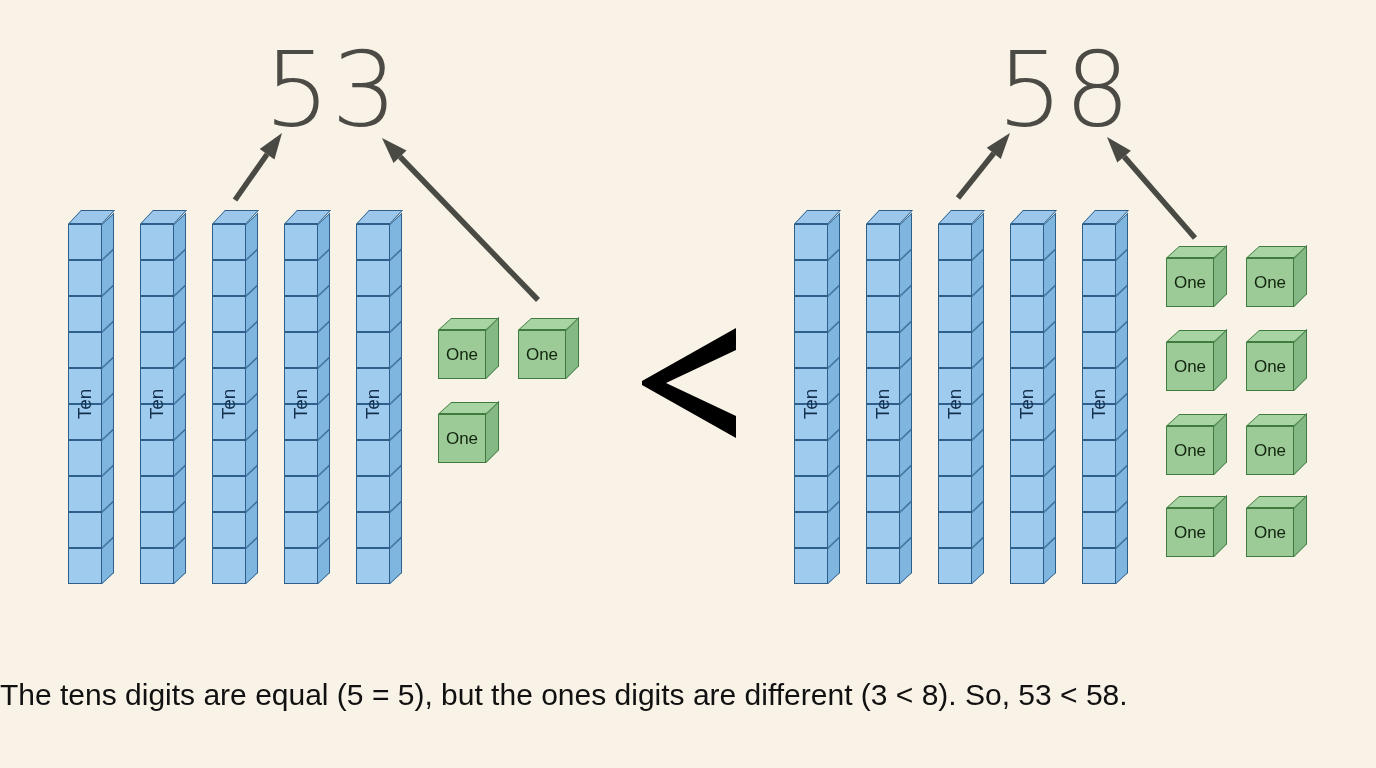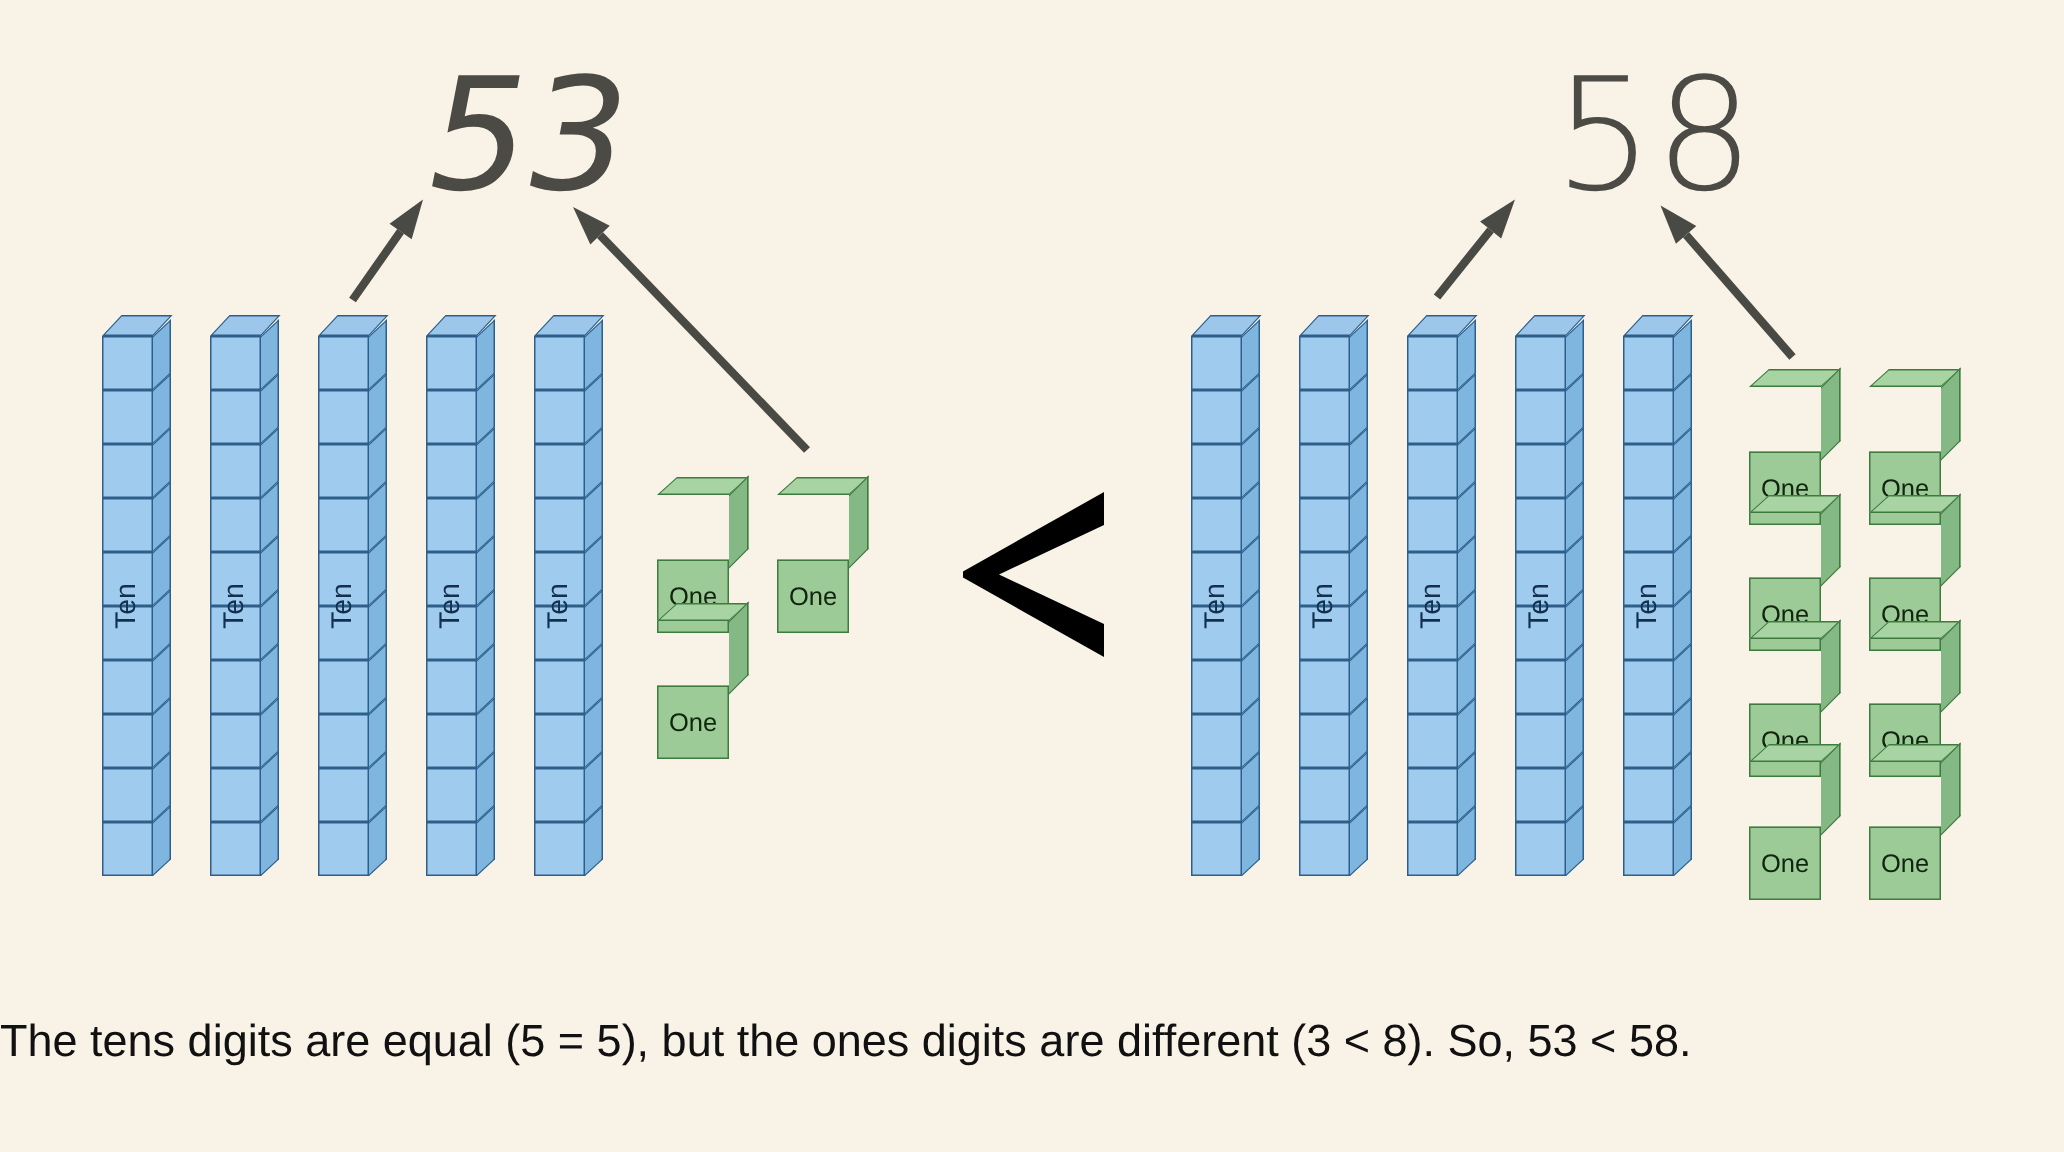--- a/index.html
+++ b/index.html
@@ -17,22 +17,22 @@
   .bignum{
     position:absolute;
     font-family:"DejaVu Sans", sans-serif;
     font-size:104px;
     font-weight:300;
     color:#4b4a44;
     letter-spacing:1px;
     line-height:1;
     white-space:nowrap;
   }
-  .bignum.left{left:286px;top:38px;font-style:italic;}
-  .bignum.right{left:997px;top:38px;margin-left:39px;}
+  .bignum.left{left:264px;top:38px;}
+  .bignum.right{left:997px;top:38px;}
 
   
   .rod{position:absolute;width:46px;}
   .rodcap{
     position:relative;height:14px;margin-left:0;
   }
   .rodcap:before{
     content:"";position:absolute;left:0;top:0;
     width:34px;height:14px;
     background:#9cc7ea;
@@ -81,21 +81,20 @@
     position:absolute;left:48px;top:12px;width:13px;height:49px;
     background:#84b885;border:1px solid #3f7a3f;border-left:none;box-sizing:border-box;
     transform:skewY(-45deg);transform-origin:top left;
   }
   .onecube .cface{
     position:absolute;left:0;top:12px;width:48px;height:49px;
     background:#9ccb98;border:1px solid #3f7a3f;box-sizing:border-box;
     display:flex;align-items:center;justify-content:center;
     font-size:17px;color:#12260f;
     font-family:"Liberation Sans", sans-serif;
-    margin-top:43px;
   }
 
   
   .compare{
     position:absolute;left:640px;top:328px;
     width:100px;height:110px;
   }
 
   
   .arrows{position:absolute;left:0;top:0;width:1376px;height:768px;pointer-events:none;}

